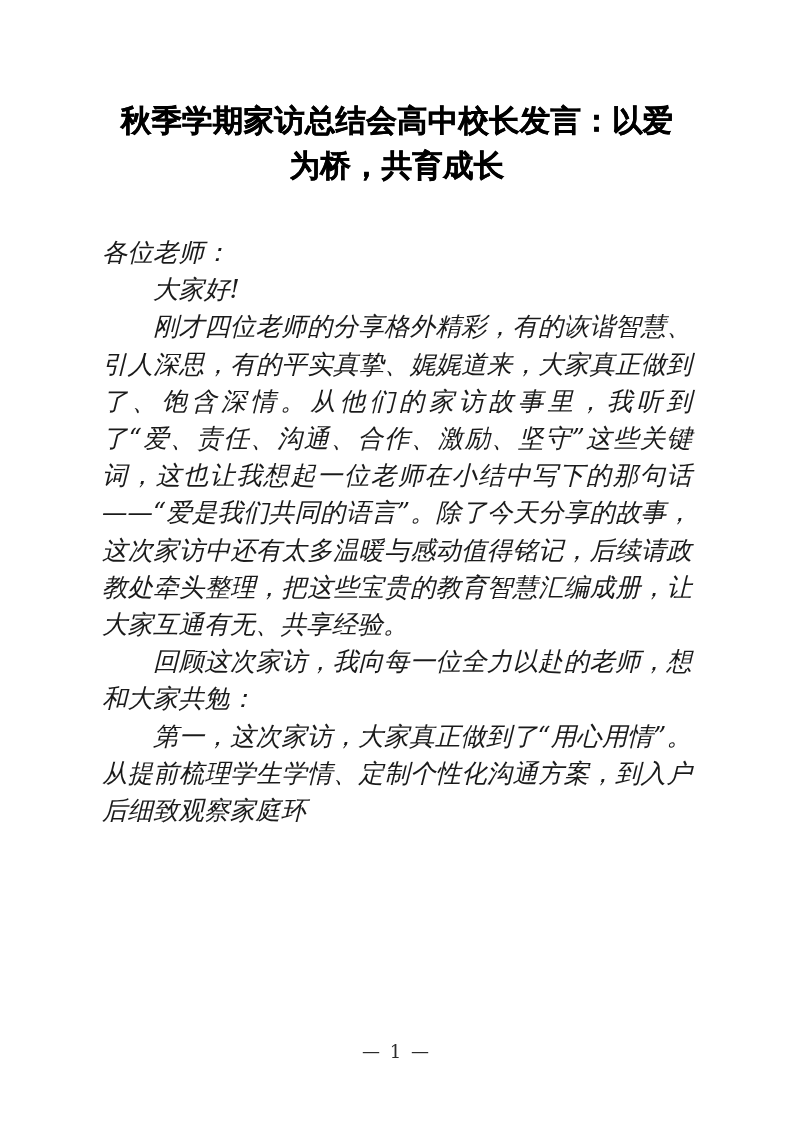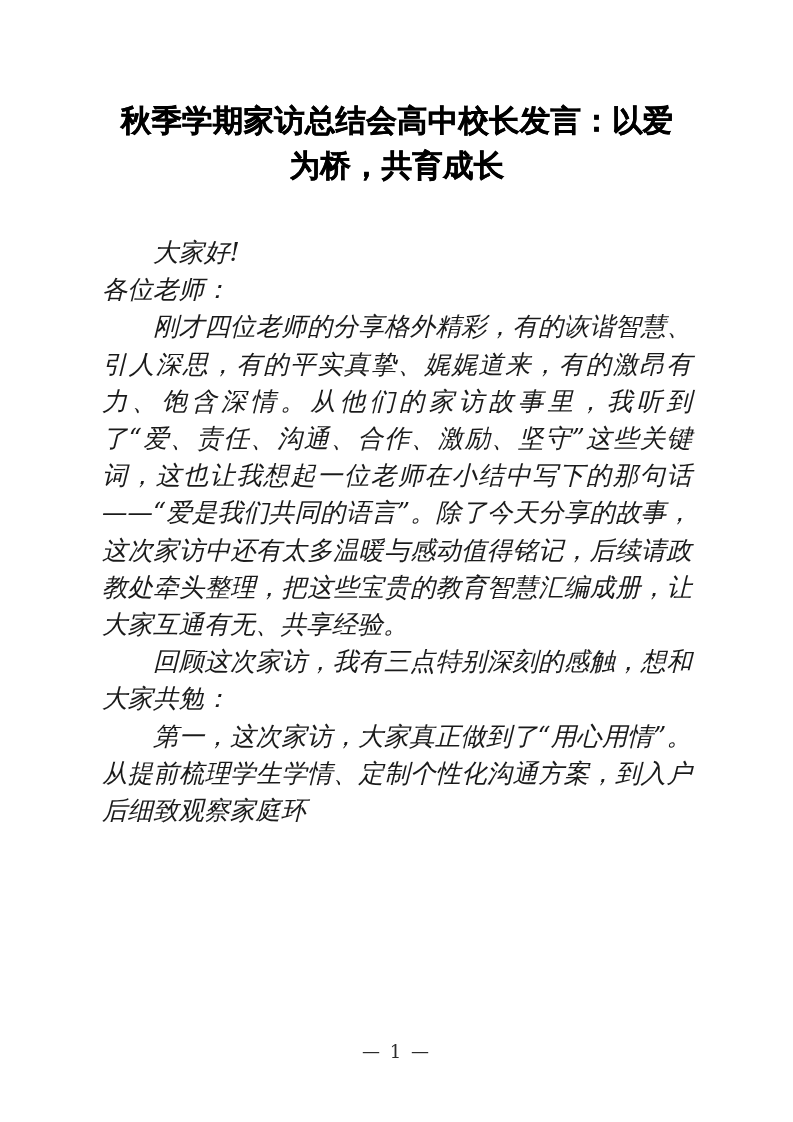--- a/index.html
+++ b/index.html
@@ -95,28 +95,28 @@
 <body>
 
 <div class="page">
 
   <div class="content">
 
     <h1 class="doc-title">秋季学期家访总结会高中校长发言：以爱为桥，共育成长</h1>
 
     <div class="body-block">
 
+      <p class="para noindent">各位老师：</p>
+
       <p class="para indent">大家好!</p>
 
-      <p class="para noindent">各位老师：</p>
 
+      <p class="para indent">刚才四位老师的分享格外精彩，有的诙谐智慧、引人深思，有的平实真挚、娓娓道来，大家真正做到了、饱含深情。从他们的家访故事里，我听到了“爱、责任、沟通、合作、激励、坚守”这些关键词，这也让我想起一位老师在小结中写下的那句话——“爱是我们共同的语言”。除了今天分享的故事，这次家访中还有太多温暖与感动值得铭记，后续请政教处牵头整理，把这些宝贵的教育智慧汇编成册，让大家互通有无、共享经验。</p>
 
-      <p class="para indent">刚才四位老师的分享格外精彩，有的诙谐智慧、引人深思，有的平实真挚、娓娓道来，有的激昂有力、饱含深情。从他们的家访故事里，我听到了“爱、责任、沟通、合作、激励、坚守”这些关键词，这也让我想起一位老师在小结中写下的那句话——“爱是我们共同的语言”。除了今天分享的故事，这次家访中还有太多温暖与感动值得铭记，后续请政教处牵头整理，把这些宝贵的教育智慧汇编成册，让大家互通有无、共享经验。</p>
-
-      <p class="para indent">回顾这次家访，我有三点特别深刻的感触，想和大家共勉：</p>
+      <p class="para indent">回顾这次家访，我向每一位全力以赴的老师，想和大家共勉：</p>
 
       <p class="para indent">第一，这次家访，大家真正做到了“用心用情”。从提前梳理学生学情、定制个性化沟通方案，到入户后细致观察家庭环</p>
 
     </div>
   </div>
 
   <div class="footer">
     <span>— 1 —</span>
   </div>
 

